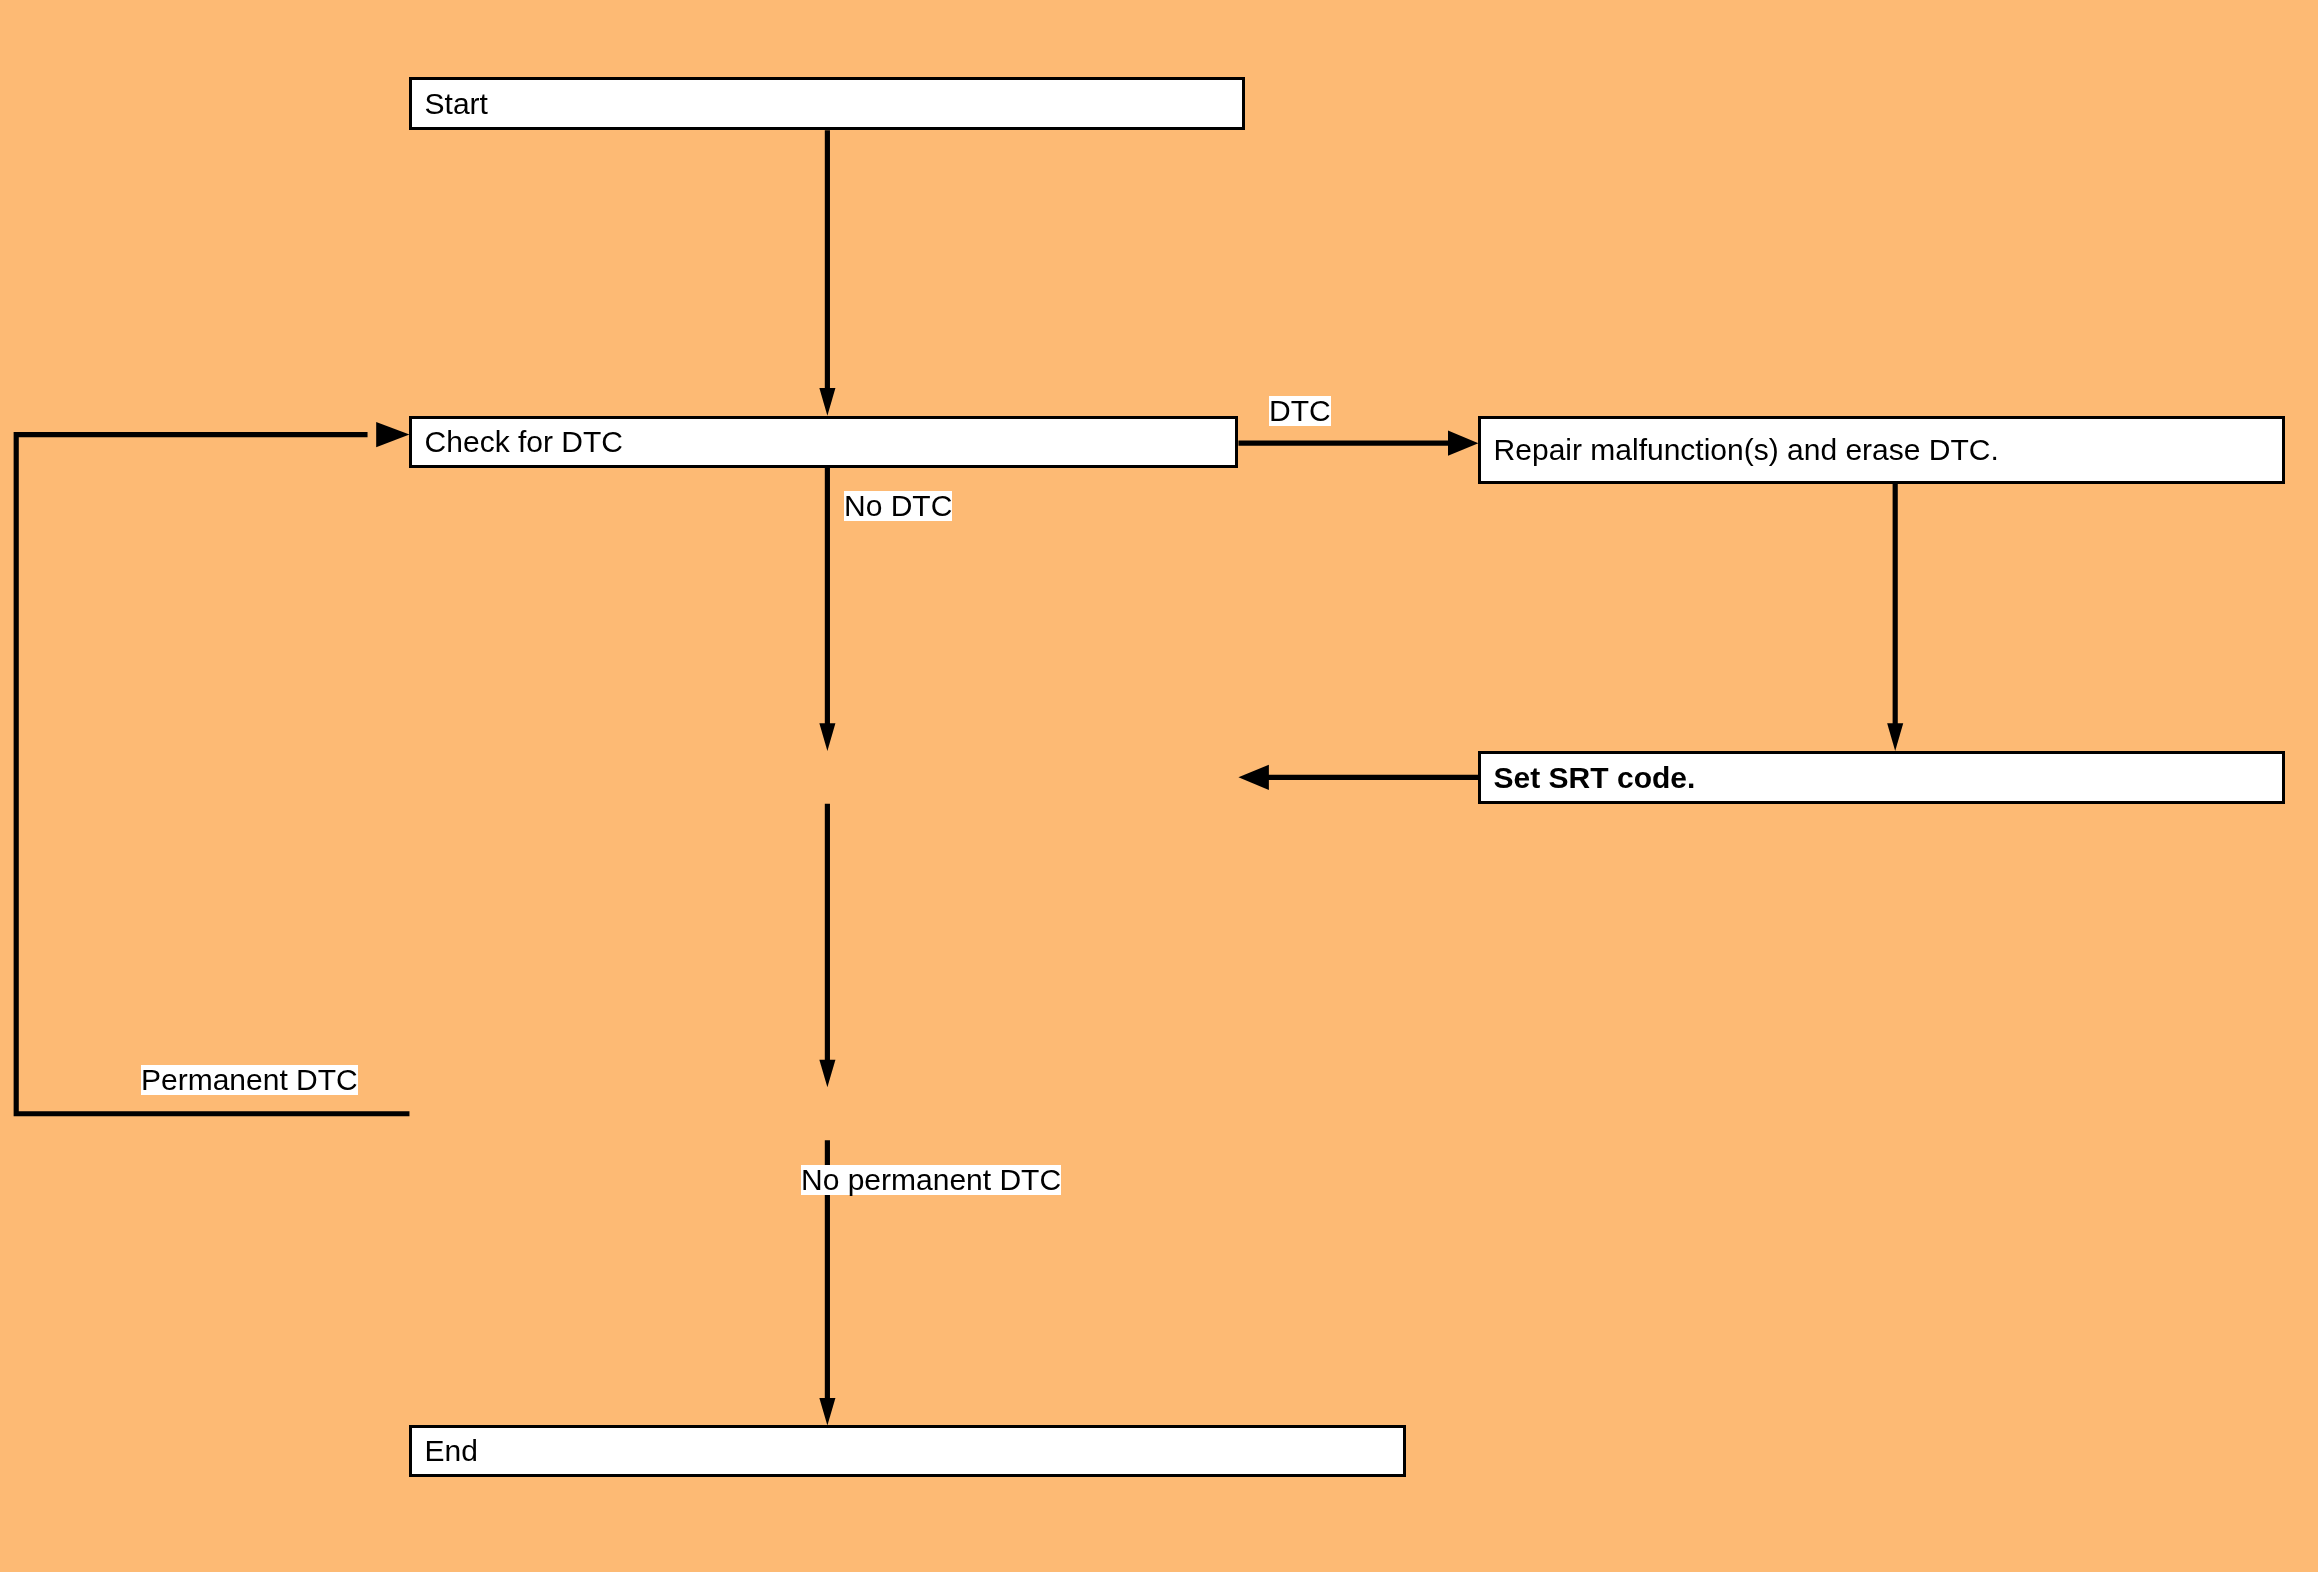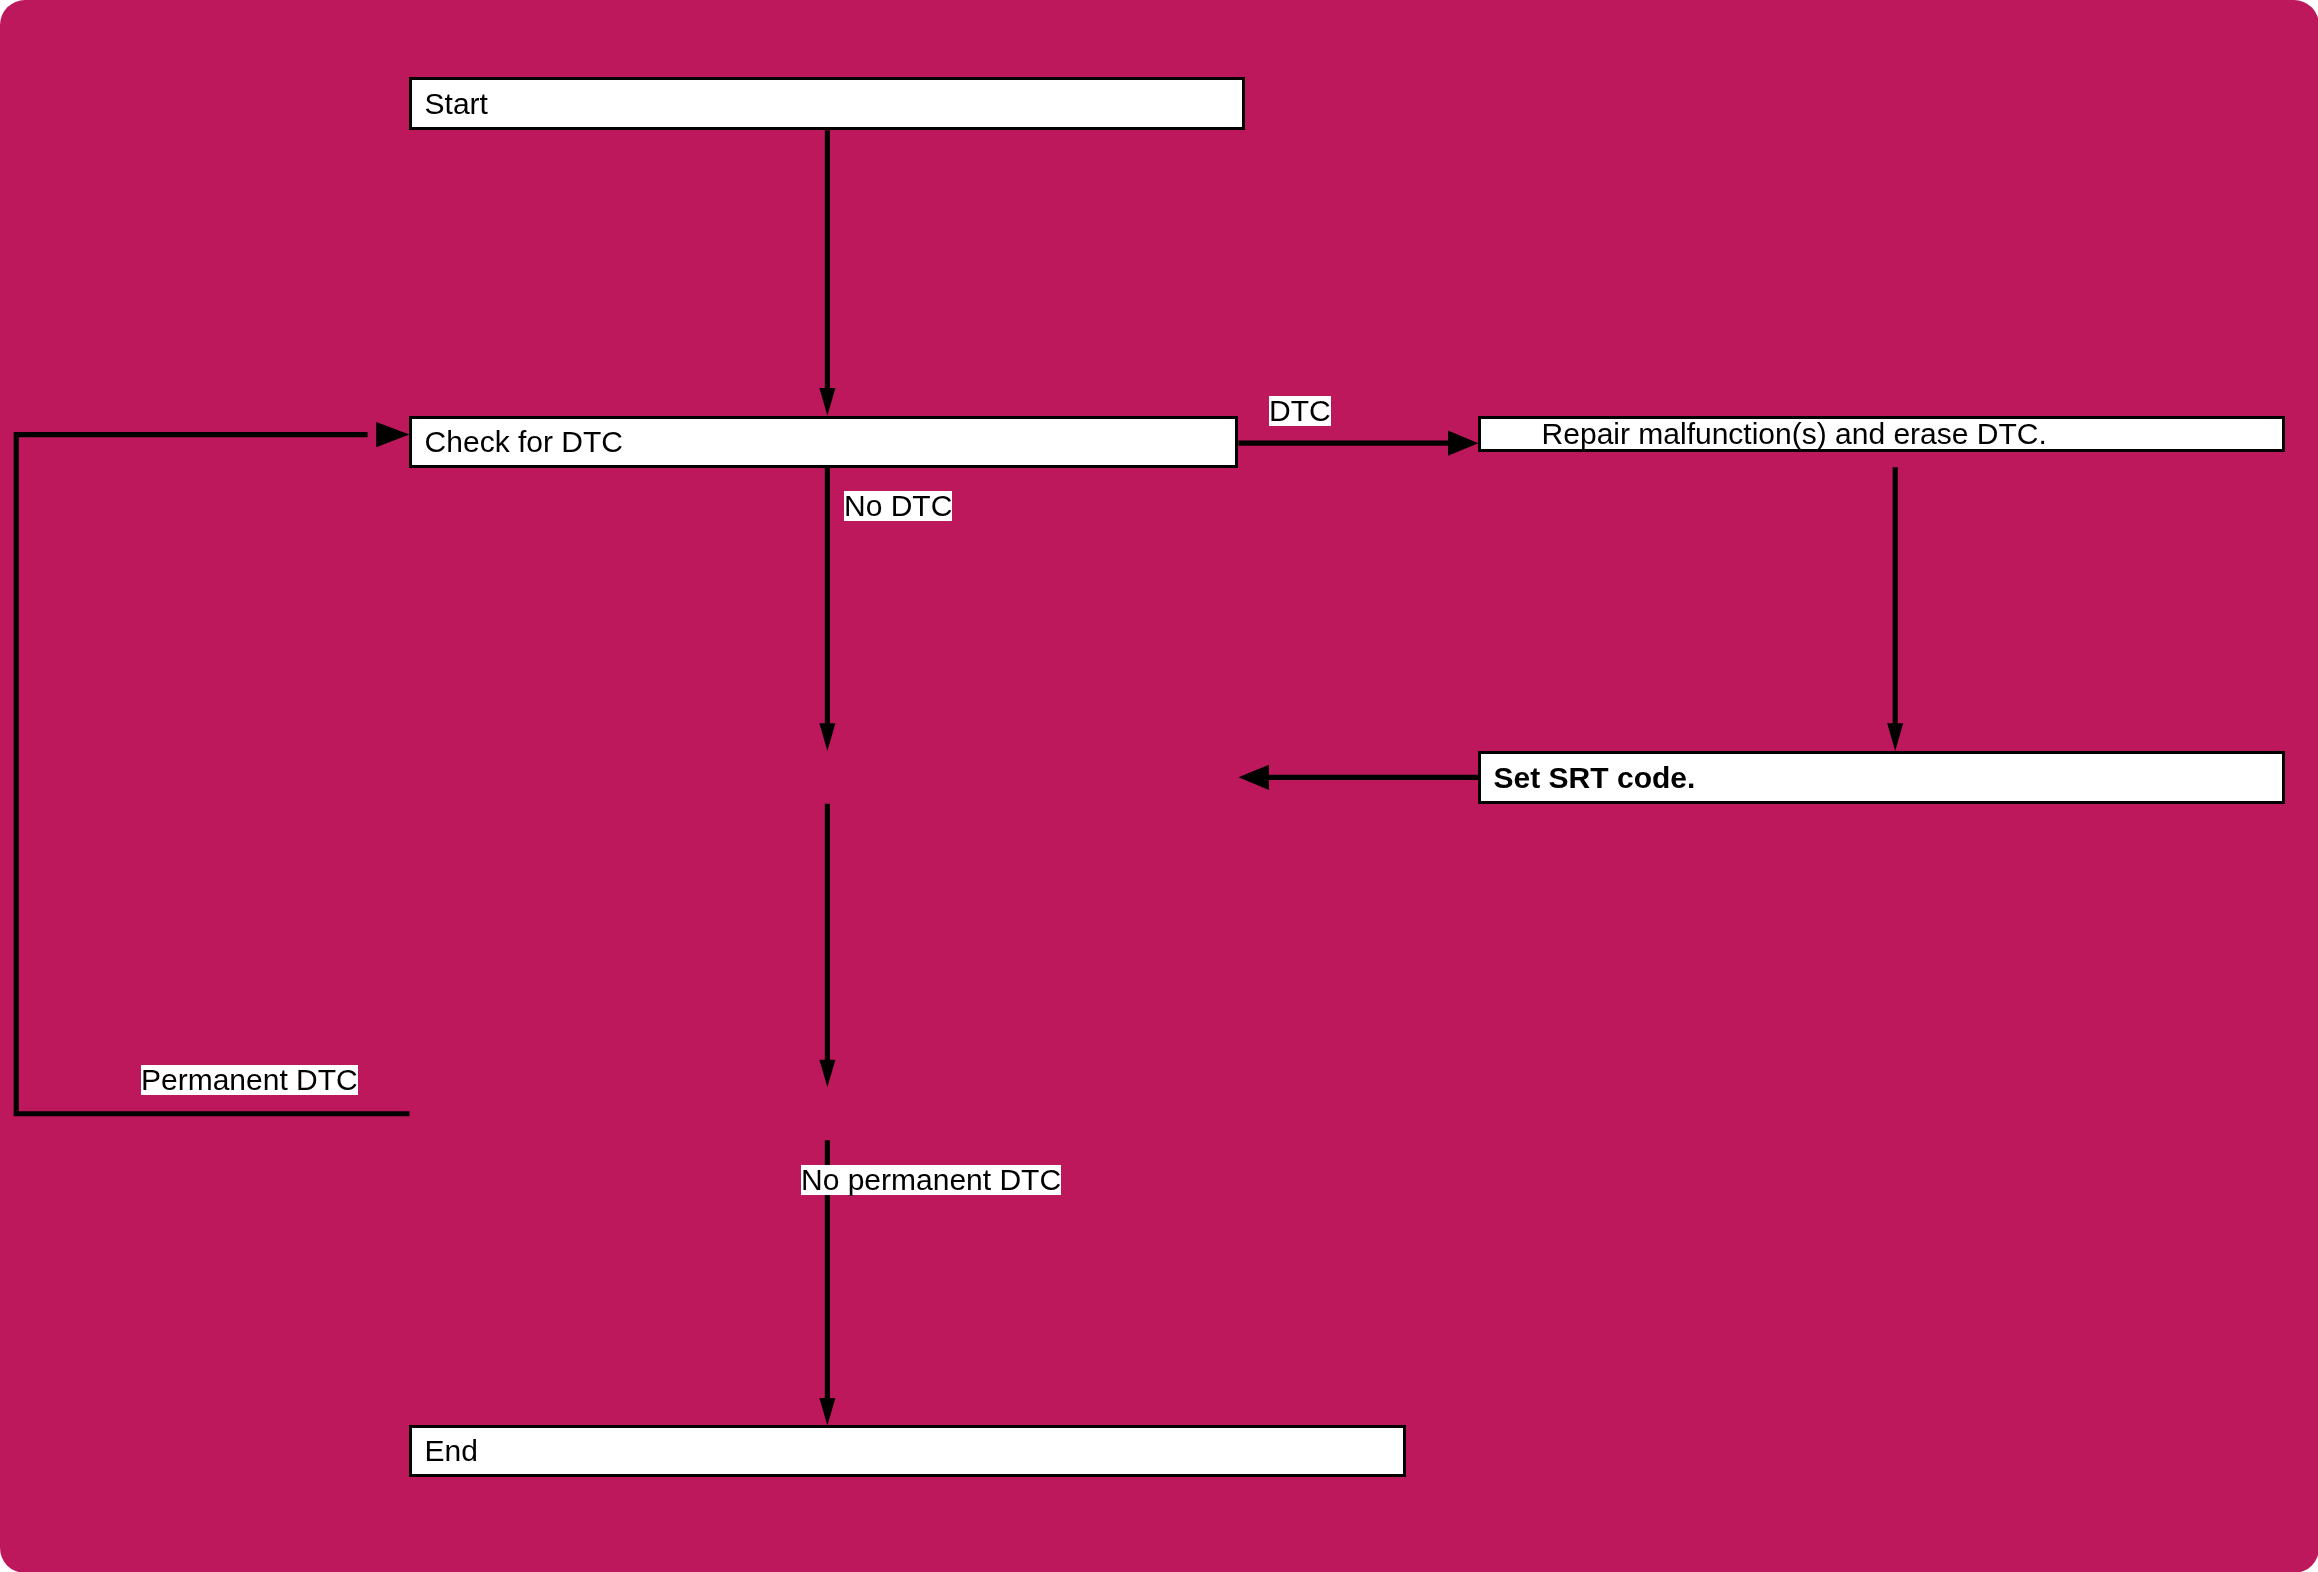--- a/index.html
+++ b/index.html
@@ -4,24 +4,23 @@
 <style>
   html, body {
     margin: 0;
     padding: 0;
     background: #ffffff;
   }
   #canvas {
     position: relative;
     width: 2319px;
     height: 1573px;
-    background: #be185d;
+    background: #fdba74;
     font-family: "Liberation Sans", sans-serif;
     overflow: hidden;
-    border-radius: 25px;
   }
   svg#flow {
     position: absolute;
     left: 0;
     top: 0;
     width: 2319px;
     height: 1573px;
     display: block;
   }
   .nodebox {
@@ -101,21 +100,21 @@
   </svg>
 
   <div class="nodebox" style="left:409px; top:77px; width:836px; height:53px;">
     <span class="nodelabel">Start</span>
   </div>
 
   <div class="nodebox" style="left:409px; top:416px; width:829px; height:52px;">
     <span class="nodelabel">Check for DTC</span>
   </div>
 
-  <div class="nodebox" style="left:1478px; top:416px; width:807px; height:36px;padding-left:48px;">
+  <div class="nodebox" style="left:1478px; top:416px; width:807px; height:68px;">
     <span class="nodelabel">Repair malfunction(s) and erase DTC.</span>
   </div>
 
 
   <div class="nodebox" style="left:1478px; top:751px; width:807px; height:53px;font-weight:bold;">
     <span class="nodelabel">Set SRT code.</span>
   </div>
 
 
   <div class="nodebox" style="left:409px; top:1425px; width:997px; height:52px;">

